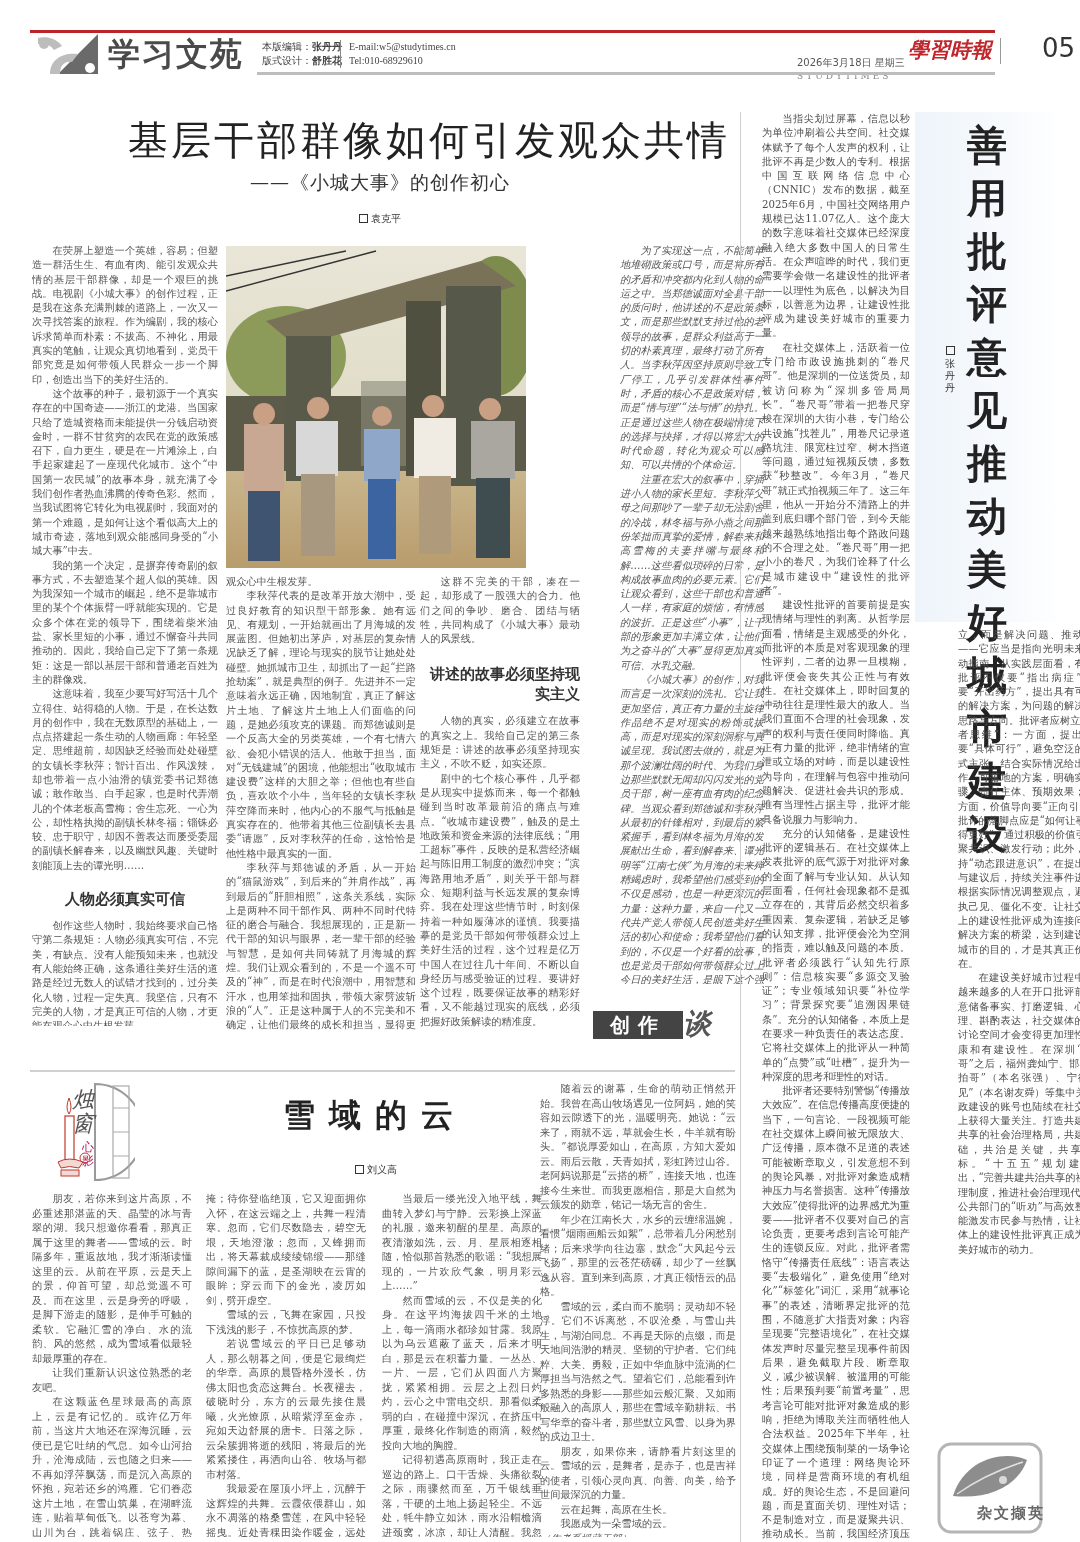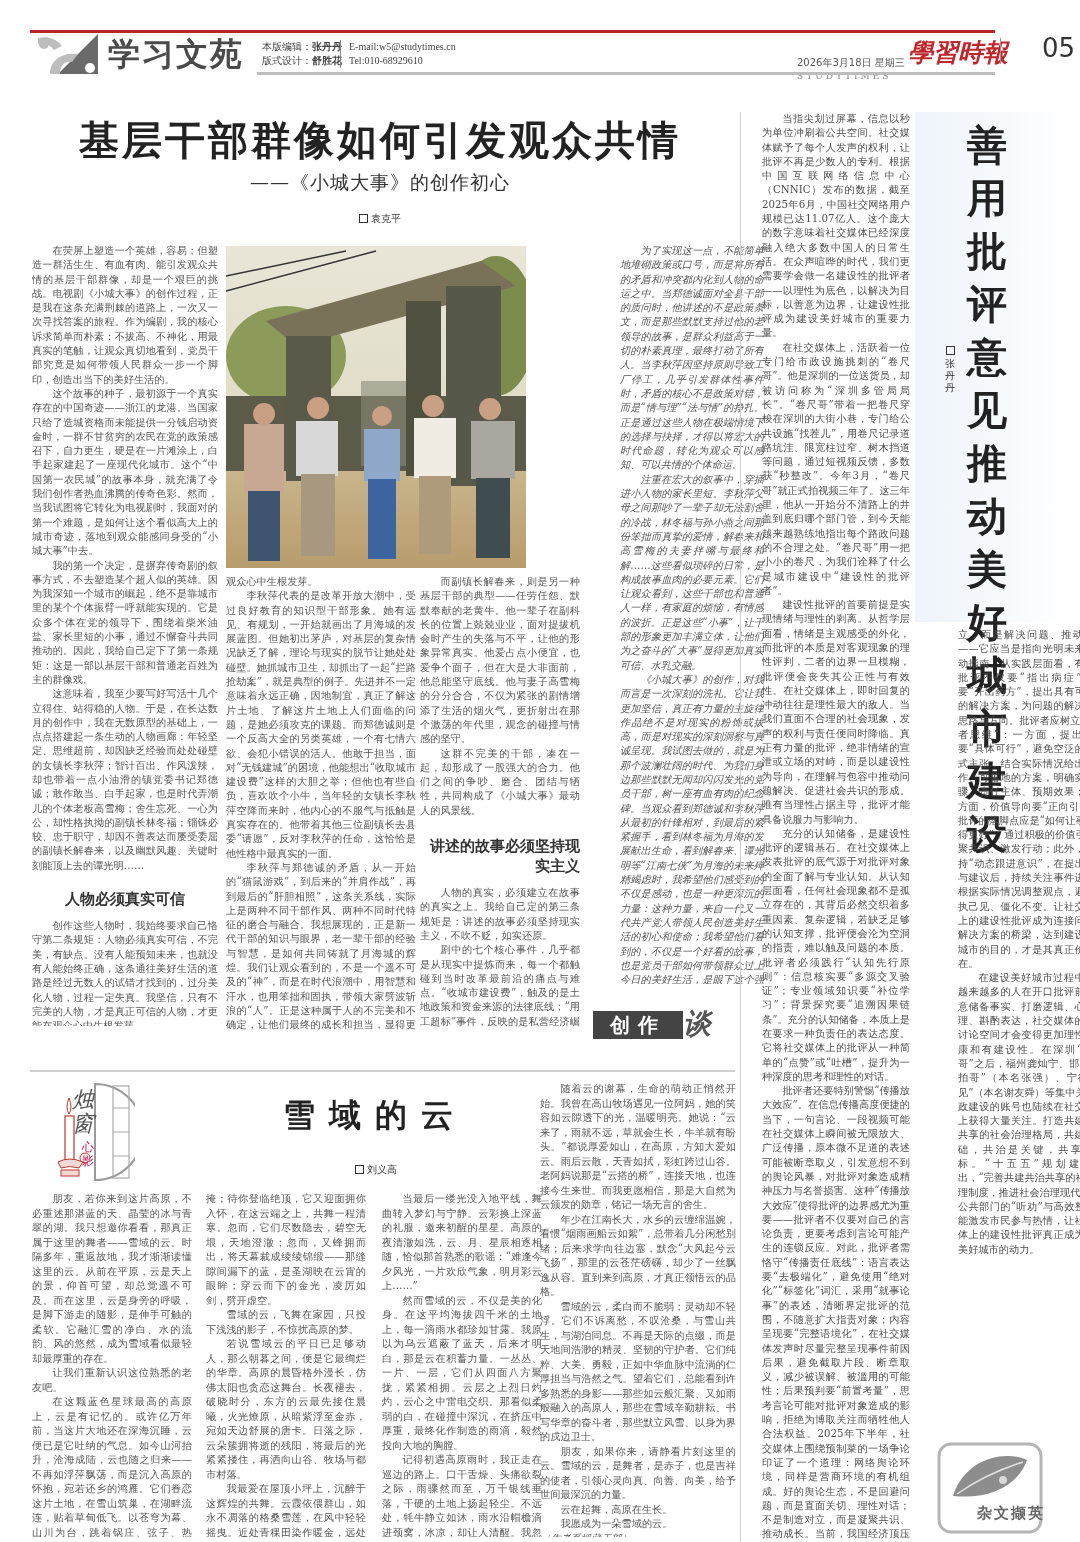--- a/index.html
+++ b/index.html
@@ -11,26 +11,26 @@
   .header .redline { position: absolute; left: 30px; top: 30px; width: 965px; height: 3px; background: #b8262c; }
   .header .greyline { position: absolute; left: 257px; top: 72px; width: 738px; height: 3px; background: #bdbdbd; }
   .logo-mark { position: absolute; left: 32px; top: 34px; width: 66px; height: 40px; }
   .section-title { position: absolute; left: 108px; top: 33px; font-family: "DejaVu Sans", sans-serif; font-size: 32px; font-weight: bold; color: #4a4a4a; letter-spacing: 2px; }
   .credits { position: absolute; left: 262px; top: 40px; font-size: 10px; line-height: 14px; color: #444; }
   .credits b { font-family: "DejaVu Sans", sans-serif; font-weight: bold; }
   .contact { position: absolute; left: 340px; top: 40px; font-size: 10px; line-height: 14px; color: #444; border-left: 1px solid #888; padding-left: 8px; font-family: "Liberation Serif", serif; }
   .dateblock { position: absolute; left: 797px; top: 40px; text-align: left; margin-top: 16px; }
   .dateblock .date { font-family: "DejaVu Sans", sans-serif; font-size: 10px; color: #555; }
   .dateblock .en { font-size: 9px; letter-spacing: 3px; color: #888; margin-top: 1px; }
-  .masthead { position: absolute; left: 908px; top: 36px; font-family: "DejaVu Serif", serif; font-size: 25px; font-weight: bold; color: #c0272d; font-style: italic; }
+  .masthead { position: absolute; left: 908px; top: 36px; font-family: "DejaVu Serif", serif; font-size: 21px; font-weight: bold; color: #c0272d; font-style: italic; }
   .pagenum-sep { position: absolute; left: 1000px; top: 38px; width: 1px; height: 26px; background: #999; }
   .pagenum { position: absolute; left: 1010px; top: 33px; font-family: "DejaVu Sans", sans-serif; font-size: 26px; color: #333; margin-left: 32px; }
 
   
-  .main-title { position: absolute; left: 30px; top: 113px; width: 700px; text-align: center; font-size: 40px; font-weight: bold; color: #222; letter-spacing: 3px; }
+  .main-title { position: absolute; left: 30px; top: 113px; width: 700px; text-align: right; font-size: 40px; font-weight: normal; color: #222; letter-spacing: 3px; }
   .main-subtitle { position: absolute; left: 30px; top: 170px; width: 700px; text-align: center; font-size: 19px; color: #333; letter-spacing: 1px; }
   .byline { position: absolute; text-align: center; font-family: "DejaVu Sans", sans-serif; font-size: 10px; color: #333; }
   .byline .box { display: inline-block; width: 9px; height: 9px; border: 1px solid #333; margin-right: 3px; vertical-align: -1px; }
 
   .col { position: absolute; font-size: 10.2px; line-height: 14.3px; color: #555; text-align: justify; overflow: hidden; }
   .col p { text-indent: 2em; }
   .col p.noindent { text-indent: 0; }
   .col .sub-head { font-family: "DejaVu Sans", sans-serif; font-size: 15px; font-weight: bold; color: #333; line-height: 20px; margin: 10px 0 10px 0; text-indent: 0; }
   .col .sub-head.right { text-align: right; }
   .col .sub-head.center { text-align: center; }
@@ -156,21 +156,20 @@
 </svg>
 
 <div class="col" style="left:226px; top:575px; width:190px; height:455px;">
   <p class="noindent">观众心中生根发芽。</p>
   <p>李秋萍代表的是改革开放大潮中，受过良好教育的知识型干部形象。她有远见、有规划，一开始就画出了月海城的发展蓝图。但她初出茅庐，对基层的复杂情况缺乏了解，理论与现实的脱节让她处处碰壁。她抓城市卫生，却抓出了一起“拦路抢劫案”，就是典型的例子。先进并不一定意味着永远正确，因地制宜，真正了解这片土地、了解这片土地上人们面临的问题，是她必须攻克的课题。而郑德诚则是一个反高大全的另类英雄，一个有七情六欲、会犯小错误的活人。他敢于担当，面对“无钱建城”的困境，他能想出“收取城市建设费”这样的大胆之举；但他也有些自负，喜欢吹个小牛，当年轻的女镇长李秋萍空降而来时，他内心的不服气与抵触是真实存在的。他带着其他三位副镇长去县委“请愿”，反对李秋萍的任命，这恰恰是他性格中最真实的一面。</p>
   <p>李秋萍与郑德诚的矛盾，从一开始的“猫鼠游戏”，到后来的“并肩作战”，再到最后的“肝胆相照”，这条关系线，实际上是两种不同干部作风、两种不同时代特征的磨合与融合。我想展现的，正是新一代干部的知识与眼界，老一辈干部的经验与智慧，是如何共同铸就了月海城的辉煌。我们让观众看到的，不是一个遥不可及的“神”，而是在时代浪潮中，用智慧和汗水，也用笨拙和固执，带领大家劈波斩浪的“人”。正是这种属于人的不完美和不确定，让他们最终的成长和担当，显得更真实，也更动人心魄。</p>
 
 </div>
 
 <div class="col" style="left:420px; top:575px; width:160px; height:455px;">
-  <p>而副镇长解春来，则是另一种基层干部的典型——任劳任怨、默默奉献的老黄牛。他一辈子在副科长的位置上兢兢业业，面对提拔机会时产生的失落与不平，让他的形象异常真实。他爱占点小便宜，也爱争个面子，但在大是大非面前，他总能坚守底线。他与妻子高雪梅的分分合合，不仅为紧张的剧情增添了生活的烟火气，更折射出在那个激荡的年代里，观念的碰撞与情感的坚守。</p>
   <p>这群不完美的干部，凑在一起，却形成了一股强大的合力。他们之间的争吵、磨合、团结与牺牲，共同构成了《小城大事》最动人的风景线。</p>
   <p class="sub-head right" style="margin-top:18px;">讲述的故事必须坚持现实主义</p>
   <p>人物的真实，必须建立在故事的真实之上。我给自己定的第三条规矩是：讲述的故事必须坚持现实主义，不吹不贬，如实还原。</p>
   <p>剧中的七个核心事件，几乎都是从现实中提炼而来，每一个都触碰到当时改革最前沿的痛点与难点。“收城市建设费”，触及的是土地政策和资金来源的法律底线；“用工超标”事件，反映的是私营经济崛起与陈旧用工制度的激烈冲突；“滨海路用地矛盾”，则关乎干部与群众、短期利益与长远发展的复杂博弈。我在处理这些情节时，时刻保持着一种如履薄冰的谨慎。我要描摹的是党员干部如何带领群众过上美好生活的过程，这个过程是亿万中国人在过往几十年间、不断以自身经历与感受验证的过程。要讲好这个过程，既要保证故事的精彩好看，又不能越过现实的底线，必须把握好政策解读的精准度。</p>
 </div>
 
 <div class="col" style="left:620px; top:244px; width:144px; height:740px;font-style:italic;">
   <p>为了实现这一点，不能简单地堆砌政策或口号，而是将所有的矛盾和冲突都内化到人物的命运之中。当郑德诚面对全县干部的质问时，他讲述的不是政策条文，而是那些默默支持过他的老领导的故事，是群众利益高于一切的朴素真理，最终打动了所有人。当李秋萍因坚持原则导致工厂停工，几乎引发群体性事件时，矛盾的核心不是政策对错，而是“情与理”“法与情”的挣扎。正是通过这些人物在极端情境下的选择与抉择，才得以将宏大的时代命题，转化为观众可以感知、可以共情的个体命运。</p>
   <p>注重在宏大的叙事中，穿插进小人物的家长里短。李秋萍父母之间那吵了一辈子却无法割舍的冷战，林冬福与孙小燕之间那份笨拙而真挚的爱情，解春来和高雪梅的夫妻拌嘴与最终和解……这些看似琐碎的日常，是构成故事血肉的必要元素。它们让观众看到，这些干部也和普通人一样，有家庭的烦恼，有情感的波折。正是这些“小事”，让干部的形象更加丰满立体，让他们为之奋斗的“大事”显得更加真实可信、水乳交融。</p>
   <p>《小城大事》的创作，对我而言是一次深刻的洗礼。它让我更加坚信，真正有力量的主旋律作品绝不是对现实的粉饰或拔高，而是对现实的深刻洞察与真诚呈现。我试图去做的，就是为那个波澜壮阔的时代、为我们身边那些默默无闻却闪闪发光的党员干部，树一座有血有肉的纪念碑。当观众看到郑德诚和李秋萍从最初的针锋相对，到最后的紧紧握手，看到林冬福为月海的发展献出生命，看到解春来、谭光明等“江南七侠”为月海的未来殚精竭虑时，我希望他们感受到的不仅是感动，也是一种更深沉的力量：这种力量，来自一代又一代共产党人带领人民创造美好生活的初心和使命；我希望他们看到的，不仅是一个好看的故事，也是党员干部如何带领群众过上今日的美好生活，是眼下这个强大而充满活力的中国最真实、最动人的来时路。</p>
@@ -211,21 +210,21 @@
   <p>在这颗蓝色星球最高的高原上，云是有记忆的。或许亿万年前，当这片大地还在深海沉睡，云便已是它吐纳的气息。如今山河抬升，沧海成陆，云也随之归来——不再如浮萍飘荡，而是沉入高原的怀抱，宛若还乡的鸿雁。它们眷恋这片土地，在雪山筑巢，在湖畔流连，贴着草甸低飞。以苍穹为幕、山川为台，跳着锅庄、弦子、热巴……舞步时而舒缓如雅江平流，时而激越似虎跳峡奔涌。风过林梢、水响空谷，皆为它的伴奏。</p>
 
 </div>
 <div class="col kai" style="left:206px; top:1192px; width:160px; height:345px;">
   <p class="noindent">掩；待你登临绝顶，它又迎面拥你入怀，在这云端之上，共舞一程清寒。忽而，它们尽数隐去，碧空无垠，天地澄澈；忽而，又蜂拥而出，将天幕裁成绫绫锦缎——那缝隙间漏下的蓝，是圣湖映在云霄的眼眸；穿云而下的金光，凌厉如剑，劈开虚空。</p>
   <p>雪域的云，飞舞在家园，只投下浅浅的影子，不惊扰高原的梦。</p>
   <p>若说雪域云的平日已足够动人，那么朝暮之间，便是它最绚烂的华章。高原的晨昏格外漫长，仿佛太阳也贪恋这舞台。长夜褪去，破晓时分，东方的云最先接住晨曦，火光燎原，从暗紫浮至金赤，宛如天边舒展的唐卡。日落之际，云朵簇拥将逝的残阳，将最后的光紧紧搂住，再洒向山谷、牧场与都市村落。</p>
   <p>我最爱在屋顶小坪上，沉醉于这辉煌的共舞。云霞依偎群山，如永不凋落的格桑雪莲，在风中轻轻摇曳。近处青稞田染作暖金，远处雪山戴上粉冠。在云与光的魔法下，高原大地流转为一幅生动的“千里江山图”。飞鸟翅尖掠过彩云，每一次振翼，都是这画卷的心跳。</p>
 </div>
 <div class="col kai" style="left:382px; top:1192px; width:160px; height:345px;">
-  <p>当最后一缕光没入地平线，舞曲转入梦幻与宁静。云彩换上深蓝的礼服，邀来初醒的星星。高原的夜清澈如洗，云、月、星辰相逐相随，恰似那首熟悉的歌谣：“难逢今夕风光，一片欢欣气象，明月彩云上……”</p>
+  <p>当最后一缕光没入地平线，舞曲转入梦幻与宁静。云彩换上深蓝的礼服，邀来初醒的星星。高原的夜清澈如洗，云、月、星辰相逐相随，恰似那首熟悉的歌谣：“我想展现的，一片欢欣气象，明月彩云上……”</p>
   <p>然而雪域的云，不仅是美的化身。在这平均海拔四千米的土地上，每一滴雨水都珍如甘露。我原以为乌云遮蔽了蓝天，后来才明白，那是云在积蓄力量。一丛丛、一片、一层，它们从四面八方聚拢，紧紧相拥。云层之上烈日灼灼，云心之中雷电交织。那看似柔弱的白，在碰撞中深沉，在挤压中厚重，最终化作制造的雨滴，毅然投向大地的胸膛。</p>
   <p>记得初遇高原雨时，我正走在巡边的路上。口干舌燥、头痛欲裂之际，雨骤然而至，万千银线垂落，干硬的土地上扬起轻尘。不远处，牦牛静立如沐，雨水沿帽檐滴进颈窝，冰凉，却让人清醒。我忽然懂得：这不是天神的恩赐，而是云的奉献——它们将最美的姿态留给天空，将最珍贵的精魄归还大地。</p>
 </div>
 <div class="col kai" style="left:540px; top:1082px; width:196px; height:455px;">
   <p>随着云的谢幕，生命的萌动正悄然开始。我曾在高山牧场遇见一位阿妈，她的笑容如云隙透下的光，温暖明亮。她说：“云来了，雨就不远，草就会生长，牛羊就有盼头。”都说厚爱如山，在高原，方知大爱如云。雨后云散，天青如拭，彩虹跨过山谷。老阿妈说那是“云搭的桥”，连接天地，也连接今生来世。而我更愿相信，那是大自然为云颁发的勋章，铭记一场无言的舍生。</p>
   <p>年少在江南长大，水乡的云缠绵温婉，看惯“烟雨画船云如絮”，总带着几分闲愁别绪；后来求学向往边塞，默念“大风起兮云飞扬”，那里的云苍茫磅礴，却少了一丝飘逸从容。直到来到高原，才真正领悟云的品格。</p>
   <p>雪域的云，柔白而不脆弱；灵动却不轻浮。它们不诉离愁，不叹沧桑，与雪山共生，与湖泊同息。不再是天际的点缀，而是天地间浩渺的精灵、坚韧的守护者。它们纯粹、大美、勇毅，正如中华血脉中流淌的仁厚担当与浩然之气。望着它们，总能看到许多熟悉的身影——那些如云般汇聚、又如雨般融入的高原人，那些在雪域辛勤耕耘、书写华章的奋斗者，那些默立风雪、以身为界的戍边卫士。</p>
   <p>朋友，如果你来，请静看片刻这里的云。雪域的云，是舞者，是赤子，也是吉祥的使者，引领心灵向真、向善、向美，给予世间最深沉的力量。</p>
   <p>云在起舞，高原在生长。</p>
   <p>我愿成为一朵雪域的云。</p>

